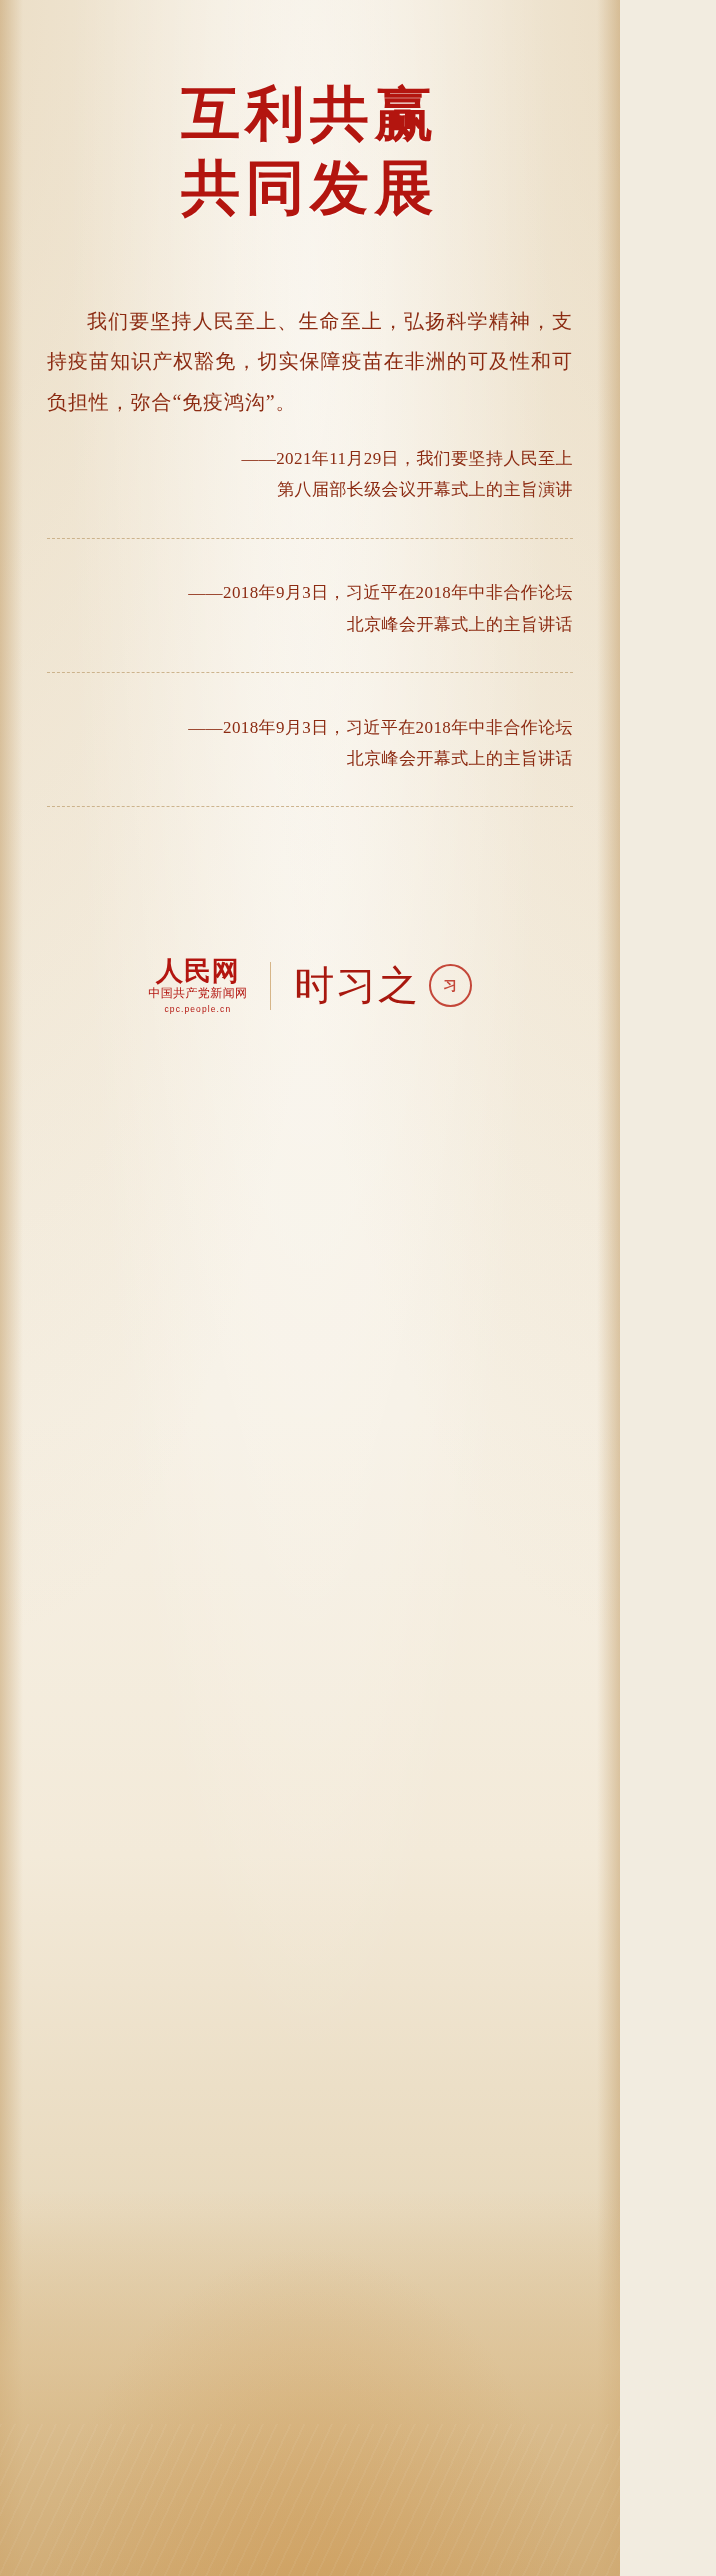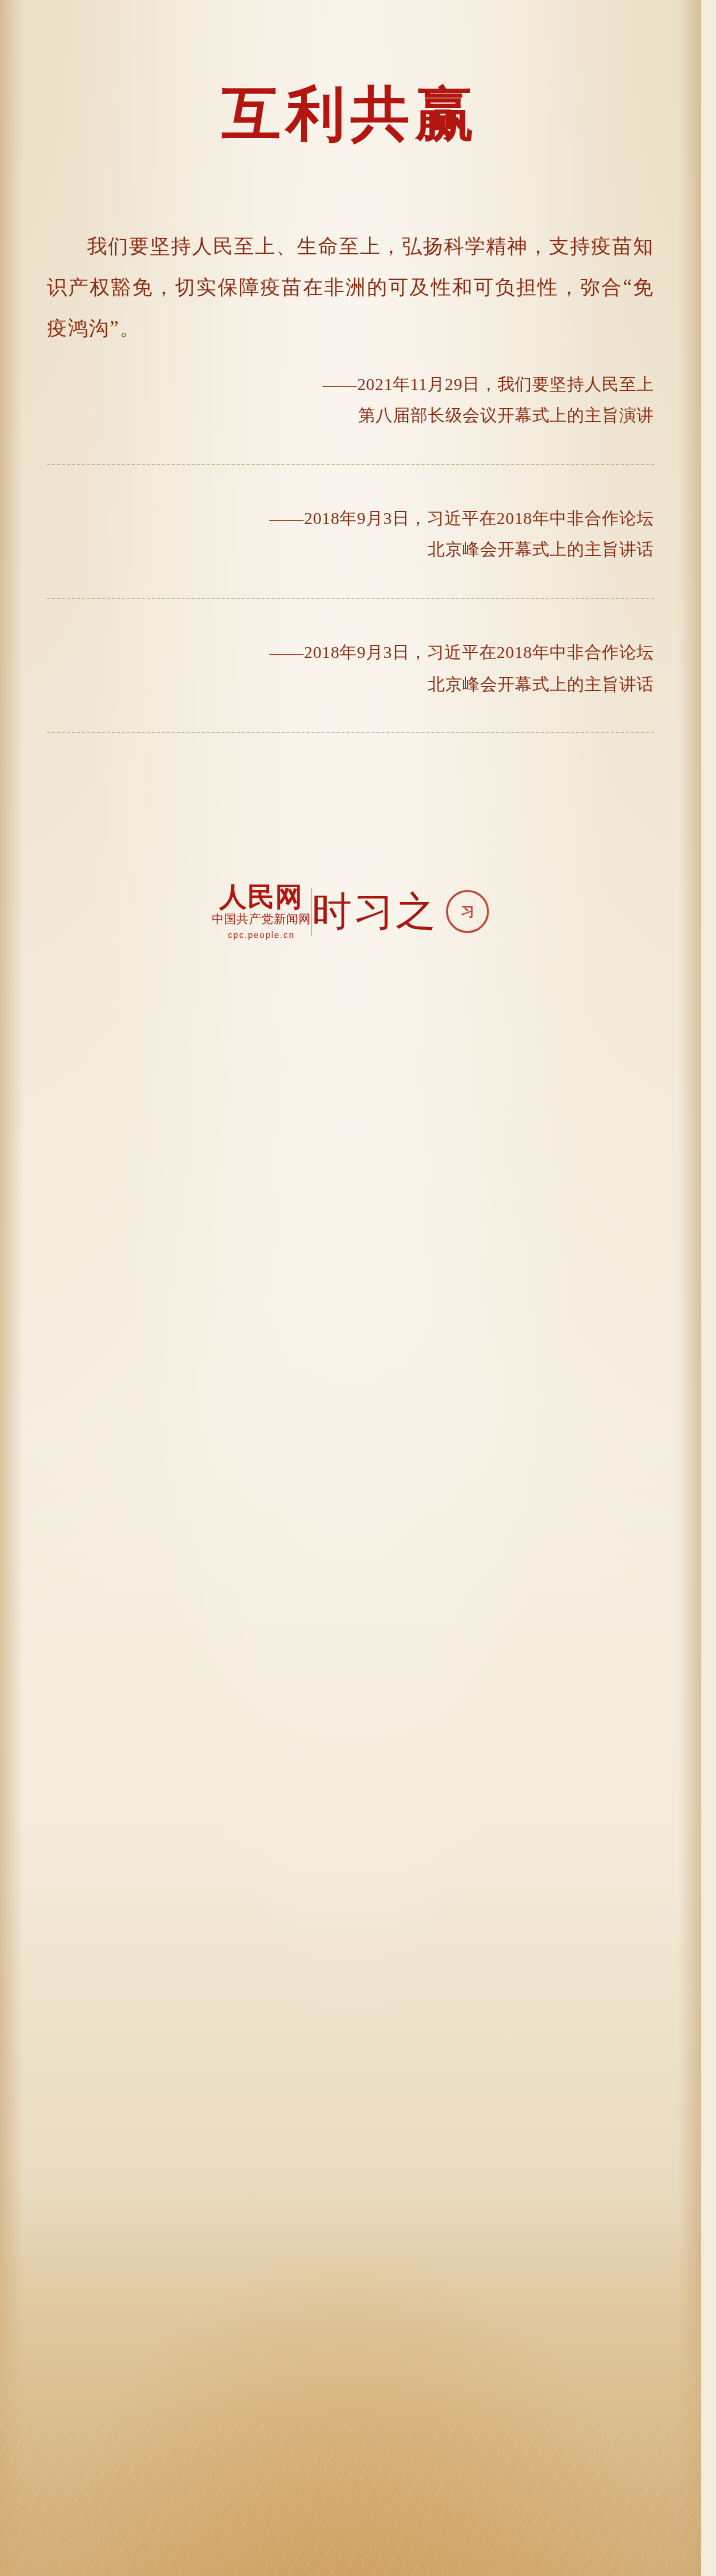--- a/index.html
+++ b/index.html
@@ -6,21 +6,21 @@
     margin: 0;
     padding: 0;
   }
   body {
     width: 717px;
     background: #f2ece0;
     font-family: "Liberation Serif", "DejaVu Serif", serif;
   }
   .poster {
     position: relative;
-    width: 701px;
+    width: 620px;
     min-height: 2576px;
     box-sizing: border-box;
     background:
       linear-gradient(180deg, #f7f2e7 0%, #f6f0e4 55%, #f3ead9 72%, #e8d9bd 86%, #d9c49e 94%, #cfb68c 100%);
     overflow: hidden;
   }
   
   .poster::before {
     content: "";
     position: absolute;
@@ -103,20 +103,21 @@
 
   
   .footer {
     position: relative;
     z-index: 3;
     margin-top: 70px;
     height: 215px;
     display: flex;
     align-items: center;
     justify-content: center;
+    gap: 23px;
   }
   .logo-people {
     display: flex;
     flex-direction: column;
     align-items: center;
     line-height: 1.1;
   }
   .logo-people .lp-main {
     font-size: 27px;
     font-weight: bold;
@@ -199,20 +200,21 @@
 
 <div class="poster">
   <div class="bottom-band"></div>
   <div class="edge-left"></div>
   <div class="edge-right"></div>
 
   <div class="content">
 
     <div class="title-block">
       <div class="title-line">互利共赢</div>
+      <div class="title-line">共同发展</div>
     </div>
 
     <div class="quote-block">
       <p class="quote-text">我们要坚持人民至上、生命至上，弘扬科学精神，支持疫苗知识产权豁免，切实保障疫苗在非洲的可及性和可负担性，弥合“免疫鸿沟”。</p>
       <div class="attribution">
         <span class="attr-line1">——2021年11月29日，我们要坚持人民至上</span>
         <span class="attr-line2">第八届部长级会议开幕式上的主旨演讲</span>
       </div>
     </div>
 

